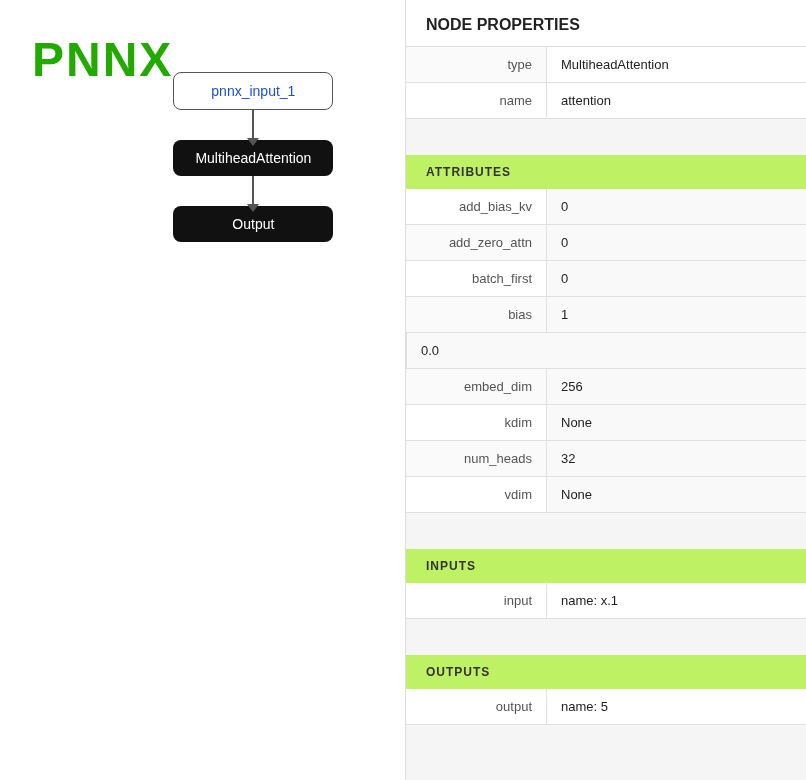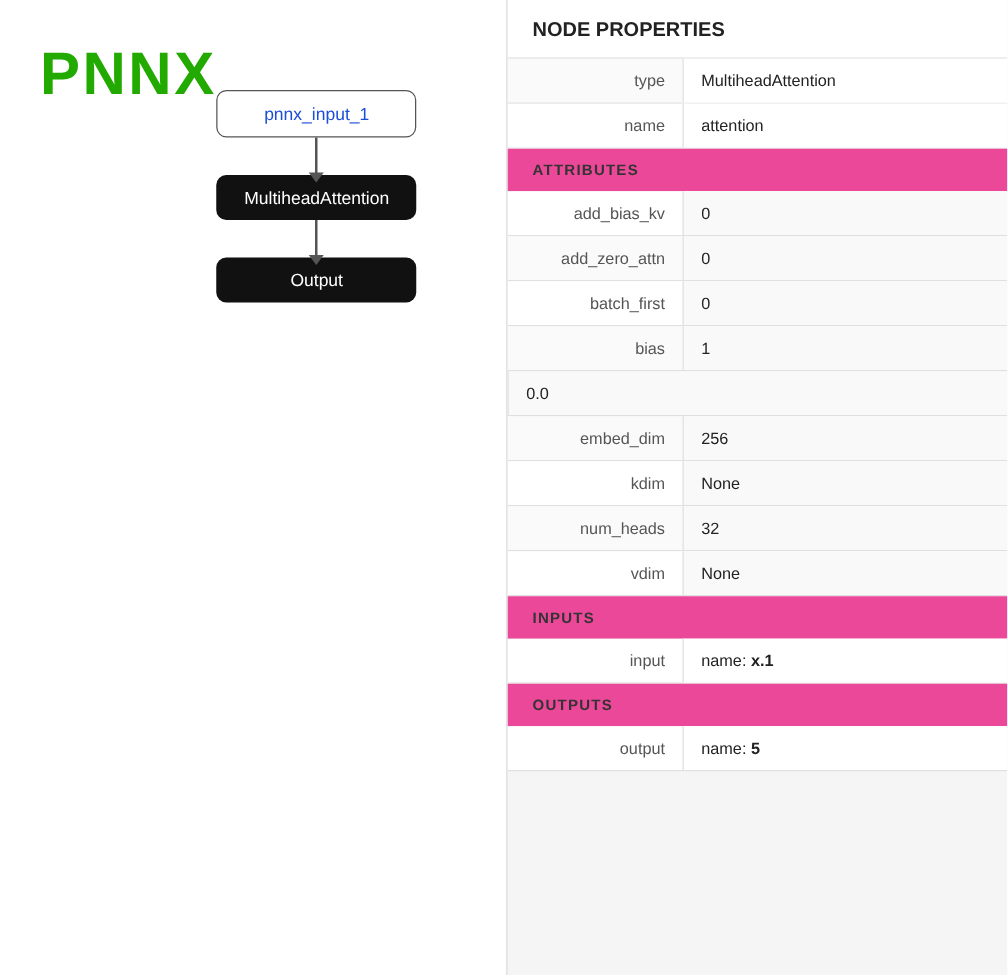--- a/index.html
+++ b/index.html
@@ -88,27 +88,28 @@
 
     
     .right-panel {
       flex: 1;
       background: #f5f5f5;
       overflow-y: auto;
       border-left: 1px solid #ddd;
     }
 
     .section-header {
-      background: #ec4899;
+      background: #bef264;
       padding: 10px 20px;
       font-size: 12px;
       font-weight: bold;
       letter-spacing: 1px;
       color: #333;
       text-transform: uppercase;
+      margin-top: 36px;
     }
 
     .property-row {
       display: flex;
       align-items: flex-end;
       border-bottom: 1px solid #e0e0e0;
       background: #fff;
     }
 
     .property-row:nth-child(even) {
@@ -132,21 +133,21 @@
       font-size: 13px;
       background: #f9f9f9;
       border-left: 1px solid #e0e0e0;
     }
 
     .prop-value.white-bg {
       background: #fff;
     }
 
     .prop-value strong {
-      font-weight: bold;
+      font-weight: normal;
     }
 
     .node-properties-title {
       font-size: 16px;
       font-weight: bold;
       padding: 16px 20px 12px 20px;
       color: #222;
       background: #fff;
       border-bottom: 1px solid #ddd;
     }

